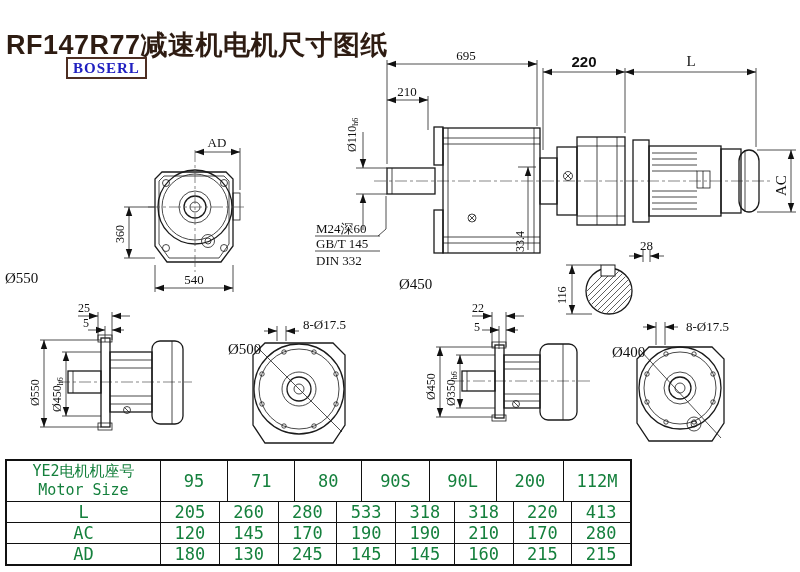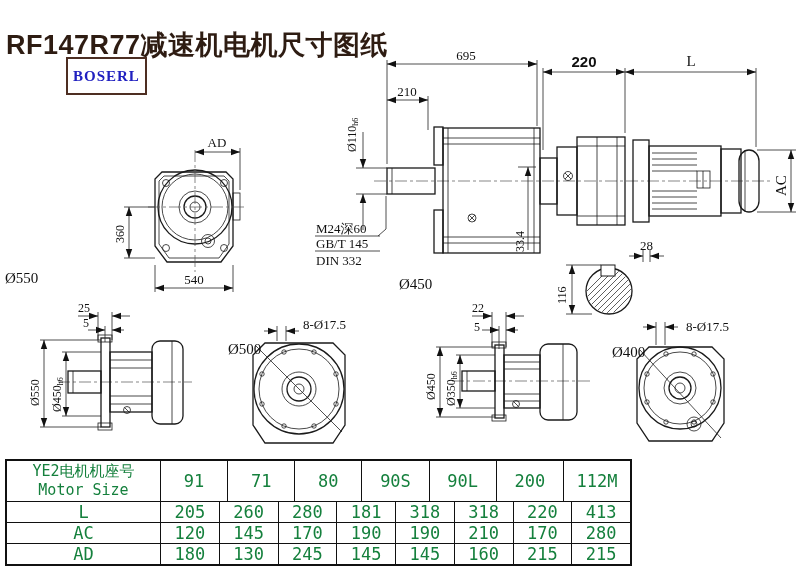--- a/index.html
+++ b/index.html
@@ -6,21 +6,21 @@
   body{
     width:800px;height:572px;position:relative;background:#ffffff;
     font-family:"Liberation Sans",sans-serif;overflow:hidden;
   }
   #title{
     position:absolute;left:6px;top:4px;
     font-size:27px;font-weight:bold;color:#2e1c12;letter-spacing:0.5px;margin-top:23px;
   }
   #logo{
     position:absolute;left:66px;top:57px;
-    border:2px solid #4d2e22;padding:8px 5px;height:18px;line-height:18px;
+    border:2px solid #4d2e22;padding:0 5px;height:18px;line-height:18px;
     font-family:"Liberation Serif",serif;font-weight:bold;font-size:15px;
     color:#2020c0;letter-spacing:1px;background:#fff;
   }
   svg{position:absolute;left:0;top:0;}
   svg text{fill:#111;}
   .dim{font-family:"Liberation Serif",serif;font-size:13px;}
   .dimb{font-family:"Liberation Sans",sans-serif;font-size:15px;font-weight:bold;}
   .dia{font-family:"Liberation Serif",serif;font-size:15px;}
   .dims{font-family:"Liberation Serif",serif;font-size:12px;}
   .note{font-family:"Liberation Serif",serif;font-size:13px;}
@@ -345,34 +345,34 @@
     <text class="dim" x="686" y="331">8-Ø17.5</text>
   </g>
 </svg>
 
 <div id="dims-table">
   <div class="t-row hdr">
     <div class="t-cell t-label">
       <span>YE2电机机座号</span>
       <span>Motor Size</span>
     </div>
-    <div class="t-cell">91</div>
+    <div class="t-cell">95</div>
     <div class="t-cell">71</div>
     <div class="t-cell">80</div>
     <div class="t-cell">90S</div>
     <div class="t-cell">90L</div>
     <div class="t-cell">200</div>
     <div class="t-cell">112M</div>
   </div>
   <div class="t-row">
     <div class="t-cell t-label">L</div>
     <div class="t-cell">205</div>
     <div class="t-cell">260</div>
     <div class="t-cell">280</div>
-    <div class="t-cell">181</div>
+    <div class="t-cell">533</div>
     <div class="t-cell">318</div>
     <div class="t-cell">318</div>
     <div class="t-cell">220</div>
     <div class="t-cell">413</div>
   </div>
   <div class="t-row">
     <div class="t-cell t-label">AC</div>
     <div class="t-cell">120</div>
     <div class="t-cell">145</div>
     <div class="t-cell">170</div>

